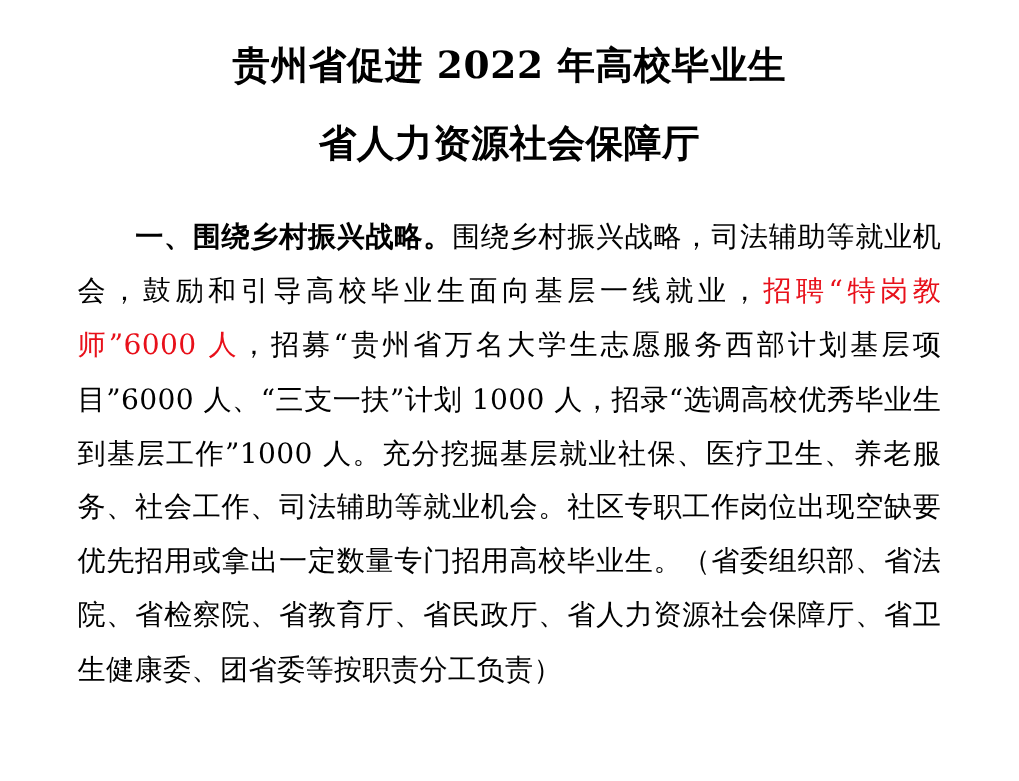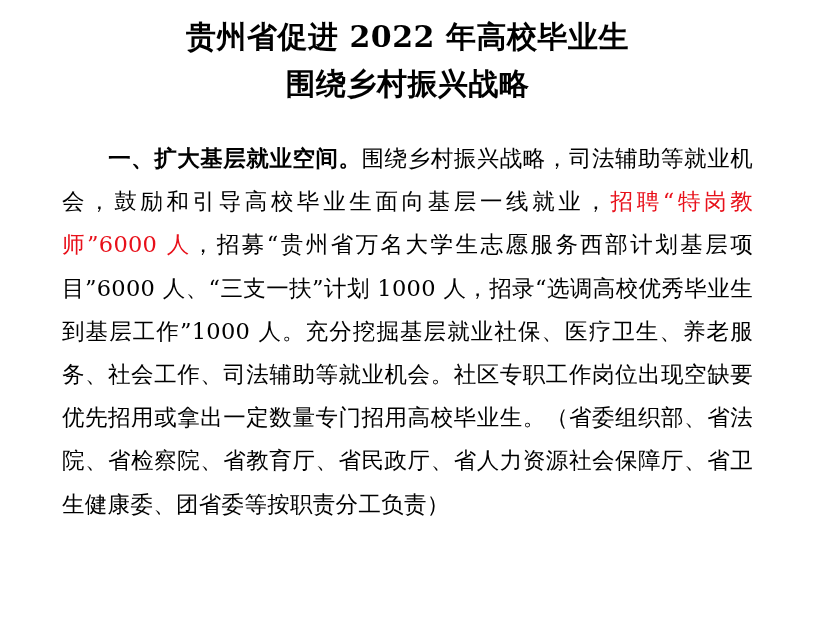--- a/index.html
+++ b/index.html
@@ -25,20 +25,21 @@
     padding: 14px 70px 0 70px;
     text-align: center;
     font-weight: bold;
     font-size: 30px;
     line-height: 1.55;
     color: #000000;
     letter-spacing: 0.5px;
   }
   .doc-title .title-line {
     display: block;
+    margin-top: 16px;
   }
   .body-block {
     padding: 30px 62px 0 62px;
   }
   .para {
     margin: 0;
     font-size: 22.5px;
     line-height: 1.92;
     color: #000000;
     text-align: justify;
@@ -53,20 +54,20 @@
     color: #e8101a;
   }
 </style>
 </head>
 <body>
 
 <div class="page">
 
   <h1 class="doc-title">
     <span class="title-line">贵州省促进 2022 年高校毕业生</span>
-    <span class="title-line">围绕乡村振兴战略</span>
+    <span class="title-line">省人力资源社会保障厅</span>
   </h1>
 
   <div class="body-block">
-    <p class="para"><span class="lead">一、扩大基层就业空间。</span><span>围绕乡村振兴战略，司法辅助等就业机会，鼓励和引导高校毕业生面向基层一线就业，</span><span class="highlight">招聘“特岗教师”6000 人</span><span>，招募“贵州省万名大学生志愿服务西部计划基层项目”6000 人、“三支一扶”计划 1000 人，招录“选调高校优秀毕业生到基层工作”1000 人。充分挖掘基层就业社保、医疗卫生、养老服务、社会工作、司法辅助等就业机会。社区专职工作岗位出现空缺要优先招用或拿出一定数量专门招用高校毕业生。（省委组织部、省法院、省检察院、省教育厅、省民政厅、省人力资源社会保障厅、省卫生健康委、团省委等按职责分工负责）</span></p>
+    <p class="para"><span class="lead">一、围绕乡村振兴战略。</span><span>围绕乡村振兴战略，司法辅助等就业机会，鼓励和引导高校毕业生面向基层一线就业，</span><span class="highlight">招聘“特岗教师”6000 人</span><span>，招募“贵州省万名大学生志愿服务西部计划基层项目”6000 人、“三支一扶”计划 1000 人，招录“选调高校优秀毕业生到基层工作”1000 人。充分挖掘基层就业社保、医疗卫生、养老服务、社会工作、司法辅助等就业机会。社区专职工作岗位出现空缺要优先招用或拿出一定数量专门招用高校毕业生。（省委组织部、省法院、省检察院、省教育厅、省民政厅、省人力资源社会保障厅、省卫生健康委、团省委等按职责分工负责）</span></p>
   </div>
 
 </div>
 
 </body></html>

